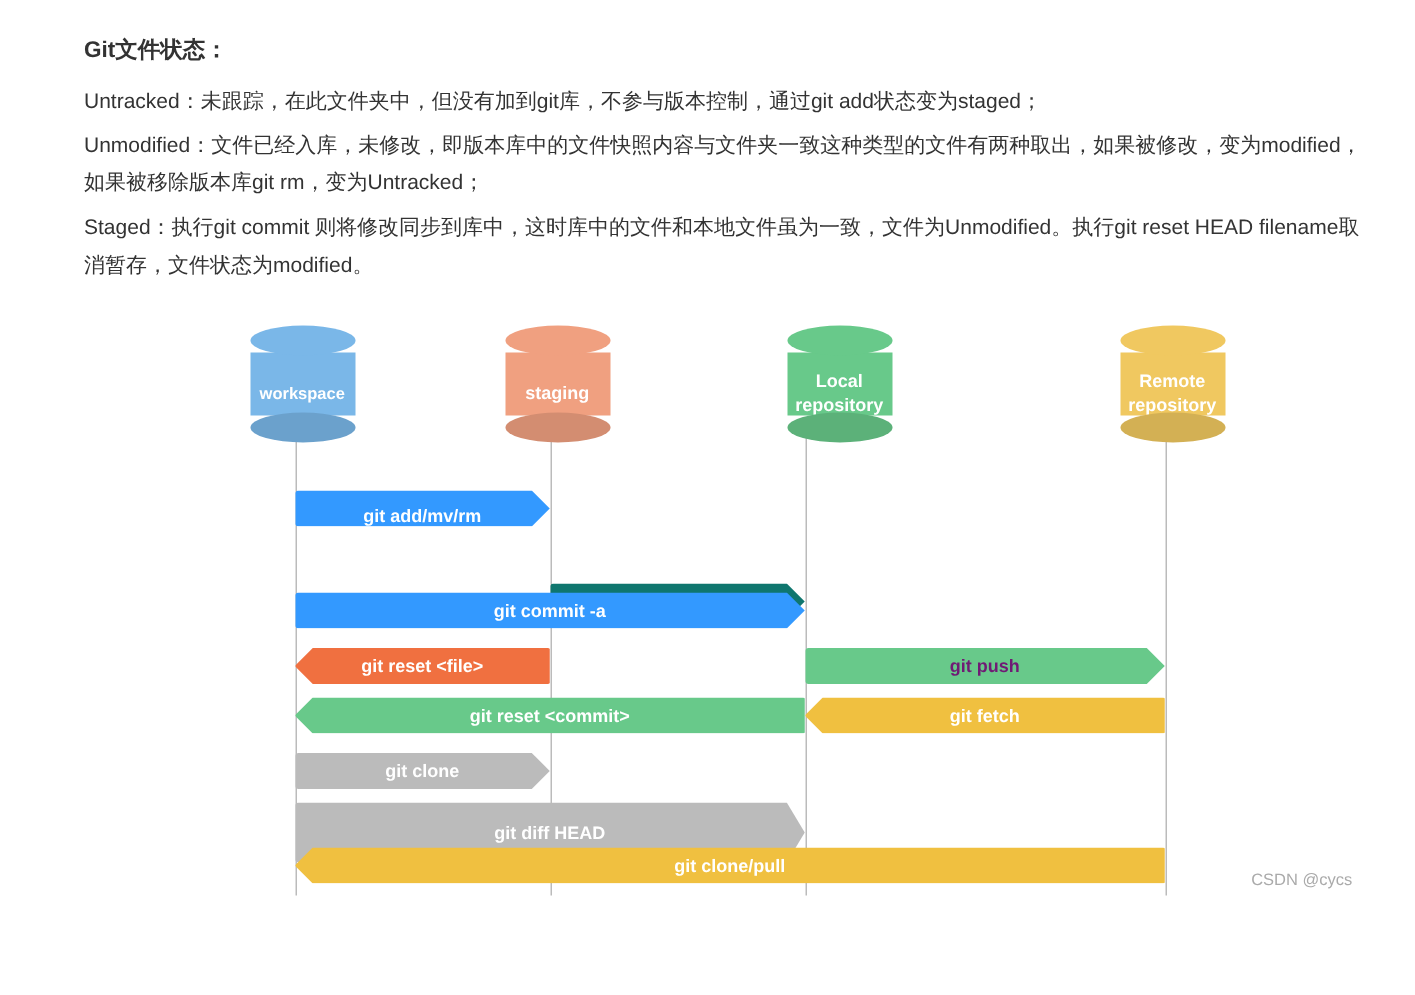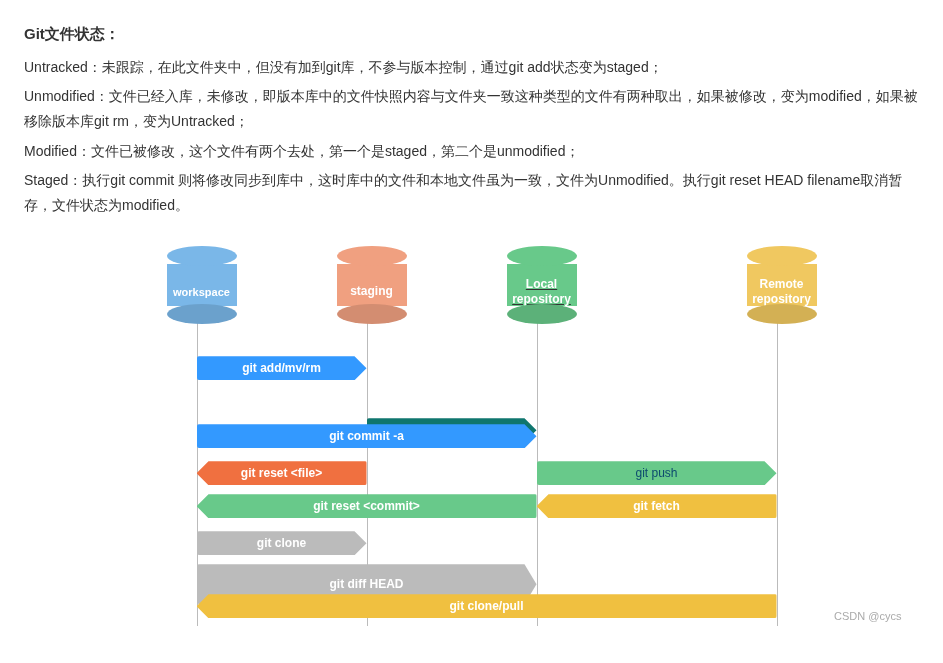--- a/index.html
+++ b/index.html
@@ -8,20 +8,21 @@
       background: #fff;
       color: #333;
       font-size: 14px;
       padding: 20px 24px;
       width: 943px;
       min-height: 663px;
     }
     .text-section {
       margin-bottom: 18px;
       line-height: 1.8;
+      margin-left: 32px;
     }
     .text-section p {
       margin-bottom: 4px;
     }
     .diagram-area {
       position: relative;
       width: 860px;
       margin: 0 auto;
       height: 390px;
     }
@@ -58,21 +59,20 @@
     }
   </style>
 </head>
 <body>
 
 <div class="text-section">
   <p style="font-weight:bold; font-size:15px; margin-bottom:8px;">Git文件状态：</p>
   <div id="paragraphs-container">
       <p>Untracked：未跟踪，在此文件夹中，但没有加到git库，不参与版本控制，通过git add状态变为staged；</p>
       <p>Unmodified：文件已经入库，未修改，即版本库中的文件快照内容与文件夹一致这种类型的文件有两种取出，如果被修改，变为modified，如果被移除版本库git rm，变为Untracked；</p>
-      <p>Modified：文件已被修改，这个文件有两个去处，第一个是staged，第二个是unmodified；</p>
       <p>Staged：执行git commit 则将修改同步到库中，这时库中的文件和本地文件虽为一致，文件为Unmodified。执行git reset HEAD filename取消暂存，文件状态为modified。</p>
     </div>
 </div>
 
 <div class="diagram-area" id="diagram-container">
   <div class="footer-credit">CSDN @cycs</div>
 <div class="vline" style="left: 155px;"></div>
     <div class="vline" style="left: 325px;"></div>
     <div class="vline" style="left: 495px;"></div>
     <div class="vline" style="left: 735px;"></div>
@@ -83,49 +83,49 @@
       </div>
       <div style="width: 70px; height: 20px; border-radius: 50%; background: rgb(122, 183, 232); filter: brightness(0.88); margin-top: -2px; position: relative; z-index: 2;"></div>
     </div>
     <div class="cylinder" style="left: 290px;">
       <div style="width: 70px; height: 20px; border-radius: 50%; background: rgb(240, 160, 128); position: relative; z-index: 2;"></div>
       <div style="width: 70px; height: 42px; background: rgb(240, 160, 128); margin-top: -2px; position: relative; z-index: 1; display: flex; align-items: center; justify-content: center;">
         <div class="cylinder-label" style="font-size: 12px; color: rgb(255, 255, 255); font-weight: bold; text-align: center; line-height: 1.3;">staging</div>
       </div>
       <div style="width: 70px; height: 20px; border-radius: 50%; background: rgb(240, 160, 128); filter: brightness(0.88); margin-top: -2px; position: relative; z-index: 2;"></div>
     </div>
-    <div class="cylinder" style="left: 460px; text-decoration: underline;">
+    <div class="cylinder" style="left: 478px;">
       <div style="width: 70px; height: 20px; border-radius: 50%; background: rgb(104, 201, 138); position: relative; z-index: 2;"></div>
       <div style="width: 70px; height: 42px; background: rgb(104, 201, 138); margin-top: -2px; position: relative; z-index: 1; display: flex; align-items: center; justify-content: center;">
         <div class="cylinder-label" style="font-size: 12px; color: rgb(255, 255, 255); font-weight: bold; text-align: center; line-height: 1.3;">Local
 repository</div>
       </div>
       <div style="width: 70px; height: 20px; border-radius: 50%; background: rgb(104, 201, 138); filter: brightness(0.88); margin-top: -2px; position: relative; z-index: 2;"></div>
     </div>
     <div class="cylinder" style="left: 700px;">
       <div style="width: 70px; height: 20px; border-radius: 50%; background: rgb(240, 200, 96); position: relative; z-index: 2;"></div>
       <div style="width: 70px; height: 42px; background: rgb(240, 200, 96); margin-top: -2px; position: relative; z-index: 1; display: flex; align-items: center; justify-content: center;">
         <div class="cylinder-label" style="font-size: 12px; color: rgb(255, 255, 255); font-weight: bold; text-align: center; line-height: 1.3;">Remote
 repository</div>
       </div>
       <div style="width: 70px; height: 20px; border-radius: 50%; background: rgb(240, 200, 96); filter: brightness(0.88); margin-top: -2px; position: relative; z-index: 2;"></div>
     </div>
-    <div style="position: absolute; top: 120px; left: 155px; width: 170px; height: 24px; background: rgb(51, 153, 255); display: flex; align-items: center; justify-content: center; font-size: 12px; font-weight: bold; color: rgb(255, 255, 255); border-radius: 2px; clip-path: polygon(0px 0px, calc(100% - 12px) 0px, 100% 50%, calc(100% - 12px) 100%, 0px 100%);">
+    <div style="position: absolute; top: 120px; left: 155px; width: 170px; height: 24px; background: rgb(51, 153, 255); display: flex; align-items: flex-end; justify-content: center; font-size: 12px; font-weight: bold; color: rgb(255, 255, 255); border-radius: 2px; clip-path: polygon(0px 0px, calc(100% - 12px) 0px, 100% 50%, calc(100% - 12px) 100%, 0px 100%);">
       <span style="position: relative; z-index: 2; text-align: center;">git add/mv/rm</span>
     </div>
     <div style="position: absolute; top: 155px; left: 325px; width: 170px; height: 24px; background: #0f766e; display: flex; align-items: center; justify-content: center; font-size: 12px; font-weight: bold; color: rgb(255, 255, 255); border-radius: 2px; clip-path: polygon(0px 0px, calc(100% - 12px) 0px, 100% 50%, calc(100% - 12px) 100%, 0px 100%); margin-top: 27px;">
       <span style="position: relative; z-index: 2; text-align: center;">git commit</span>
     </div>
     <div style="position: absolute; top: 188px; left: 155px; width: 340px; height: 24px; background: rgb(51, 153, 255); display: flex; align-items: center; justify-content: center; font-size: 12px; font-weight: bold; color: rgb(255, 255, 255); border-radius: 2px; clip-path: polygon(0px 0px, calc(100% - 12px) 0px, 100% 50%, calc(100% - 12px) 100%, 0px 100%);">
       <span style="position: relative; z-index: 2; text-align: center;">git commit -a</span>
     </div>
     <div style="position: absolute; top: 225px; left: 155px; width: 170px; height: 24px; background: rgb(240, 112, 64); display: flex; align-items: center; justify-content: center; font-size: 12px; font-weight: bold; color: rgb(255, 255, 255); border-radius: 2px; clip-path: polygon(12px 0px, 100% 0px, 100% 100%, 12px 100%, 0px 50%);">
       <span style="position: relative; z-index: 2; text-align: center;">git reset &lt;file&gt;</span>
     </div>
-    <div style="position: absolute; top: 225px; left: 495px; width: 240px; height: 24px; background: rgb(104, 201, 138); display: flex; align-items: center; justify-content: center; font-size: 12px; font-weight: normal; color: #0c4a6e; border-radius: 2px; clip-path: polygon(0px 0px, calc(100% - 12px) 0px, 100% 50%, calc(100% - 12px) 100%, 0px 100%);">
+    <div style="position: absolute; top: 225px; left: 495px; width: 240px; height: 24px; background: rgb(104, 201, 138); display: flex; align-items: center; justify-content: center; font-size: 12px; font-weight: bold; color: #701a75; border-radius: 2px; clip-path: polygon(0px 0px, calc(100% - 12px) 0px, 100% 50%, calc(100% - 12px) 100%, 0px 100%);">
       <span style="position: relative; z-index: 2; text-align: center;">git push</span>
     </div>
     <div style="position: absolute; top: 258px; left: 155px; width: 340px; height: 24px; background: rgb(104, 201, 138); display: flex; align-items: center; justify-content: center; font-size: 12px; font-weight: bold; color: rgb(255, 255, 255); border-radius: 2px; clip-path: polygon(12px 0px, 100% 0px, 100% 100%, 12px 100%, 0px 50%);">
       <span style="position: relative; z-index: 2; text-align: center;">git reset &lt;commit&gt;</span>
     </div>
     <div style="position: absolute; top: 258px; left: 495px; width: 240px; height: 24px; background: rgb(240, 192, 64); display: flex; align-items: center; justify-content: center; font-size: 12px; font-weight: bold; color: rgb(255, 255, 255); border-radius: 2px; clip-path: polygon(12px 0px, 100% 0px, 100% 100%, 12px 100%, 0px 50%);">
       <span style="position: relative; z-index: 2; text-align: center;">git fetch</span>
     </div>
     <div style="position: absolute; top: 295px; left: 155px; width: 170px; height: 24px; background: rgb(187, 187, 187); display: flex; align-items: center; justify-content: center; font-size: 12px; font-weight: bold; color: rgb(255, 255, 255); border-radius: 2px; clip-path: polygon(0px 0px, calc(100% - 12px) 0px, 100% 50%, calc(100% - 12px) 100%, 0px 100%);">
       <span style="position: relative; z-index: 2; text-align: center;">git clone</span>

